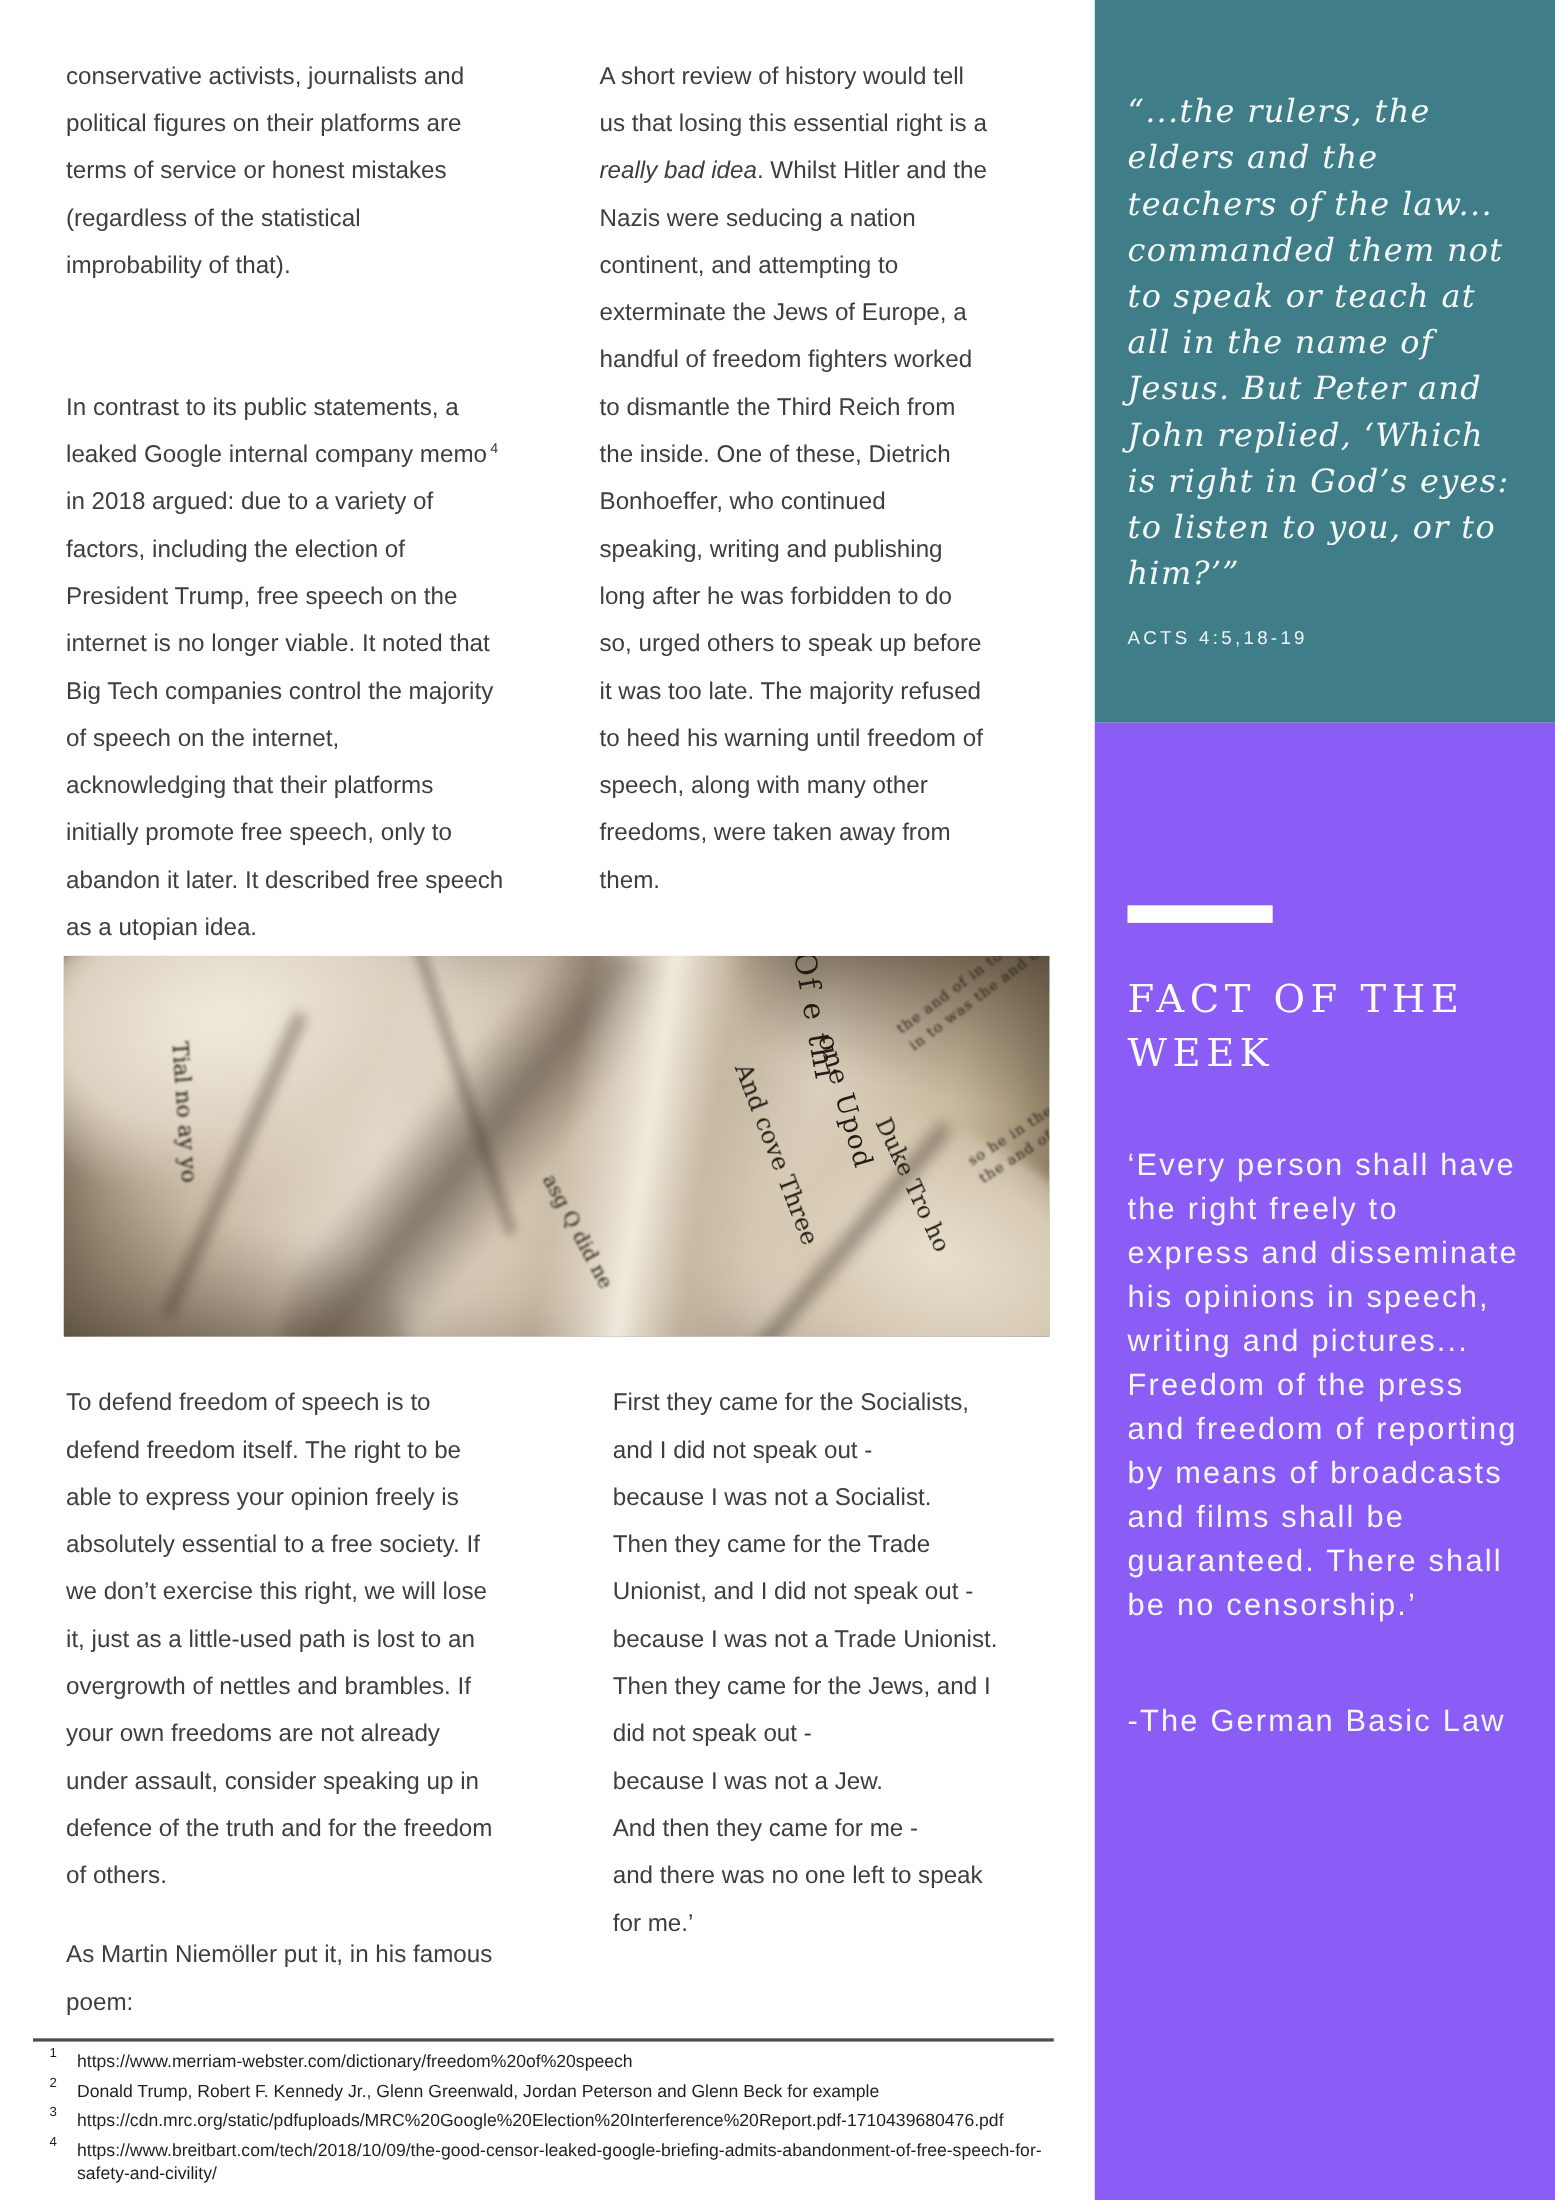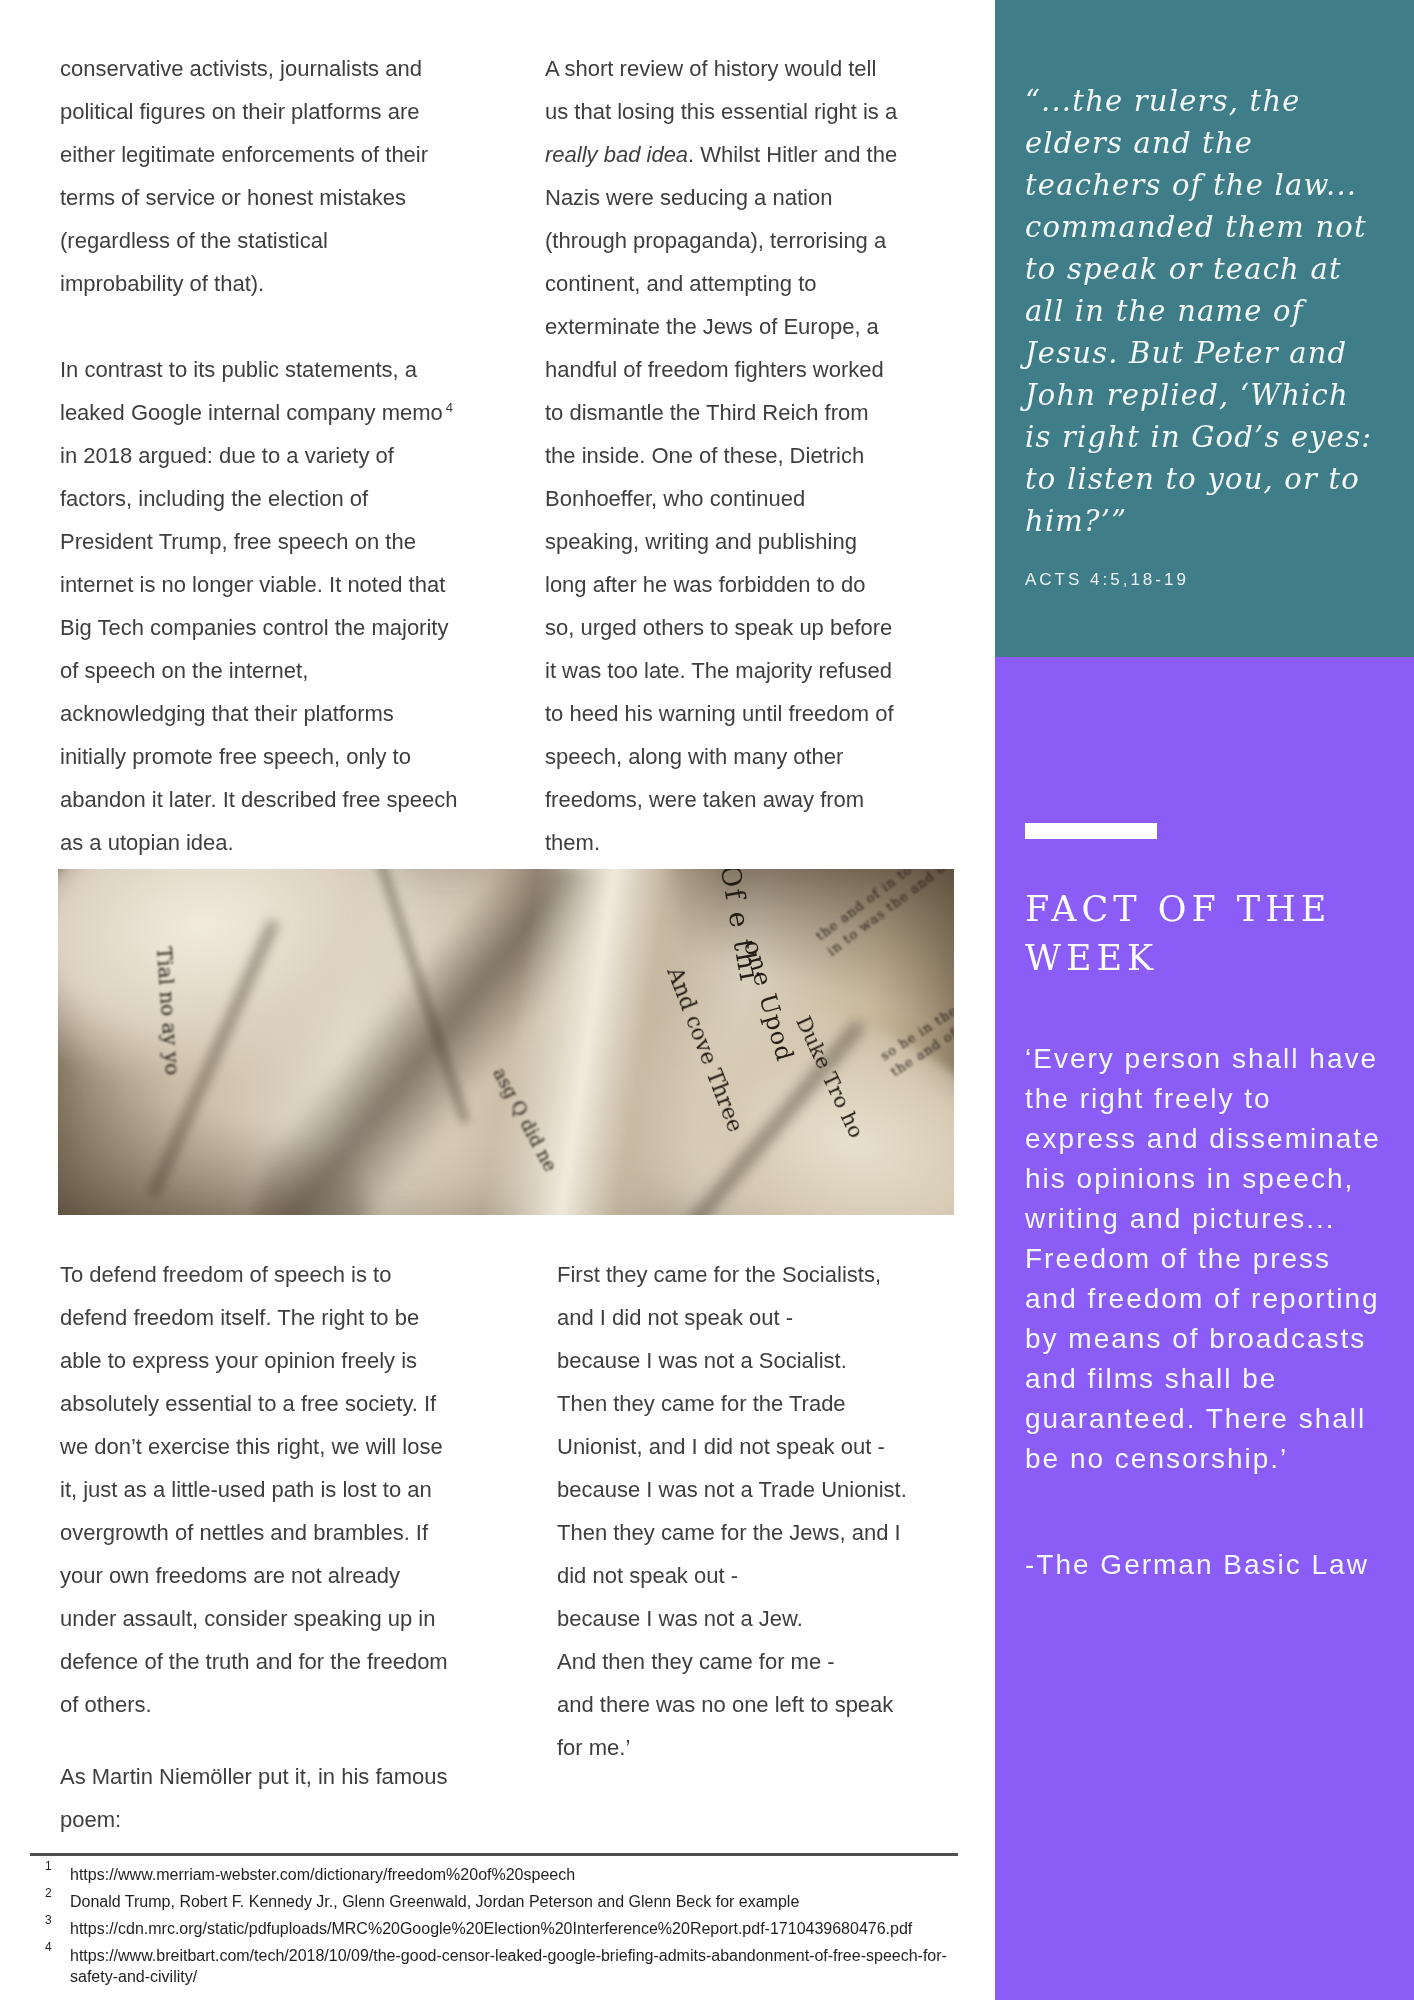--- a/index.html
+++ b/index.html
@@ -89,21 +89,20 @@
   .fact-attr{position:absolute;left:30px;top:892px;color:#f2f8f7;font-size:28px;letter-spacing:2px;white-space:nowrap;}
 </style>
 </head>
 <body>
 
 <div class="page">
 
   <div class="para p-c1r1">
       <div class="line">conservative activists, journalists and</div>
       <div class="line">political figures on their platforms are</div>
-      <div class="line">either legitimate enforcements of their</div>
       <div class="line">terms of service or honest mistakes</div>
       <div class="line">(regardless of the statistical</div>
       <div class="line">improbability of that).</div>
     </div>
 
   <div class="para p-c1r2">
       <div class="line">In contrast to its public statements, a</div>
       <div class="line">leaked Google internal company memo<sup>4</sup></div>
       <div class="line">in 2018 argued: due to a variety of</div>
       <div class="line">factors, including the election of</div>
@@ -115,21 +114,20 @@
       <div class="line">initially promote free speech, only to</div>
       <div class="line">abandon it later. It described free speech</div>
       <div class="line">as a utopian idea.</div>
     </div>
 
   <div class="para p-c2r1">
       <div class="line">A short review of history would tell</div>
       <div class="line">us that losing this essential right is a</div>
       <div class="line"><i>really bad idea</i>. Whilst Hitler and the</div>
       <div class="line">Nazis were seducing a nation</div>
-      <div class="line">(through propaganda), terrorising a</div>
       <div class="line">continent, and attempting to</div>
       <div class="line">exterminate the Jews of Europe, a</div>
       <div class="line">handful of freedom fighters worked</div>
       <div class="line">to dismantle the Third Reich from</div>
       <div class="line">the inside. One of these, Dietrich</div>
       <div class="line">Bonhoeffer, who continued</div>
       <div class="line">speaking, writing and publishing</div>
       <div class="line">long after he was forbidden to do</div>
       <div class="line">so, urged others to speak up before</div>
       <div class="line">it was too late. The majority refused</div>

